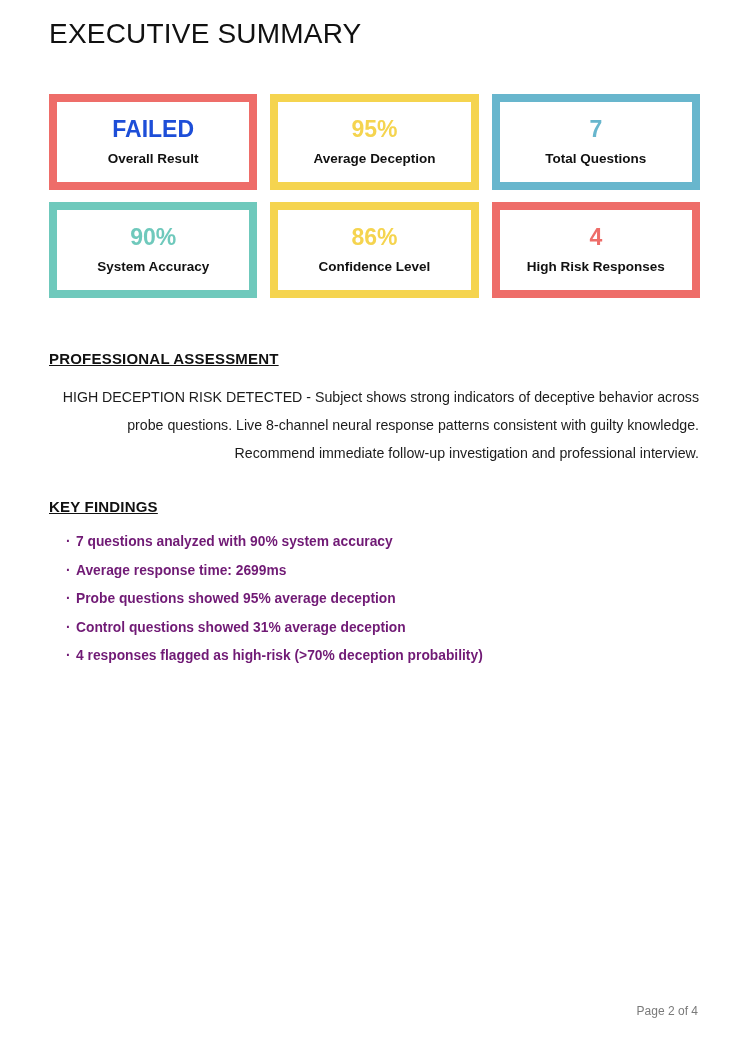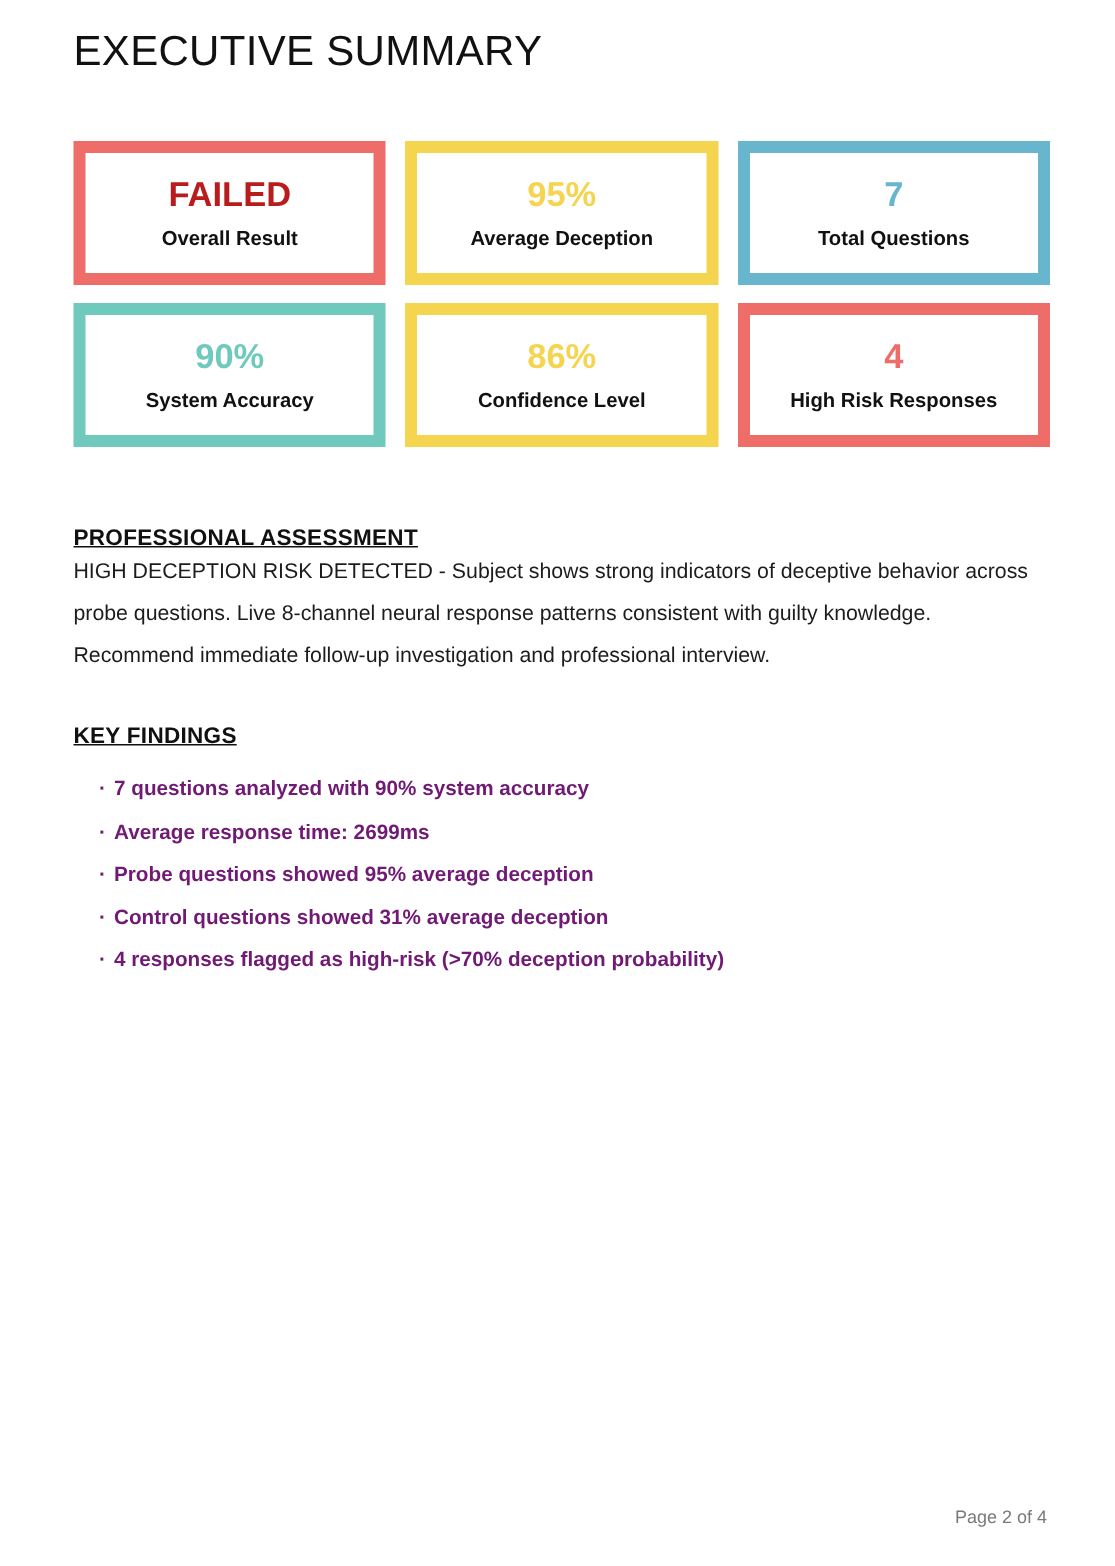--- a/index.html
+++ b/index.html
@@ -56,25 +56,26 @@
   }
   .section-heading {
     font-size: 15px;
     font-weight: bold;
     color: #111111;
     letter-spacing: 0.2px;
     text-decoration: underline;
   }
   .assessment-heading { margin-top: 52px; }
   .assessment-body {
-    margin-top: 0;
+    margin-top: 16px;
     font-size: 14.2px;
     line-height: 28px;
     color: #1c1c1c;
     width: 650px;
+    text-align: right;
   }
   .findings-heading { margin-top: 31px; }
   .findings-list {
     margin-top: 20px;
     list-style: none;
     padding-left: 17px;
   }
   .findings-list li {
     font-size: 13.8px;
     font-weight: bold;
@@ -103,21 +104,21 @@
 </style>
 </head>
 <body>
 
 <div class="page">
 
   <h1 class="report-title">EXECUTIVE SUMMARY</h1>
 
   <div class="stats-grid">
     <div class="stat-card" style="border-color: rgb(238, 109, 105);">
-      <div class="stat-value" style="color: #b91c1c;">FAILED</div>
+      <div class="stat-value" style="color: #1d4ed8;">FAILED</div>
       <div class="stat-label">Overall Result</div>
     </div>
     <div class="stat-card" style="border-color: rgb(245, 212, 79); gap: 11px;">
       <div class="stat-value" style="color: rgb(245, 212, 79);">95%</div>
       <div class="stat-label">Average Deception</div>
     </div>
     <div class="stat-card" style="border-color: rgb(104, 182, 205);">
       <div class="stat-value" style="color: rgb(104, 182, 205);">7</div>
       <div class="stat-label">Total Questions</div>
     </div>

